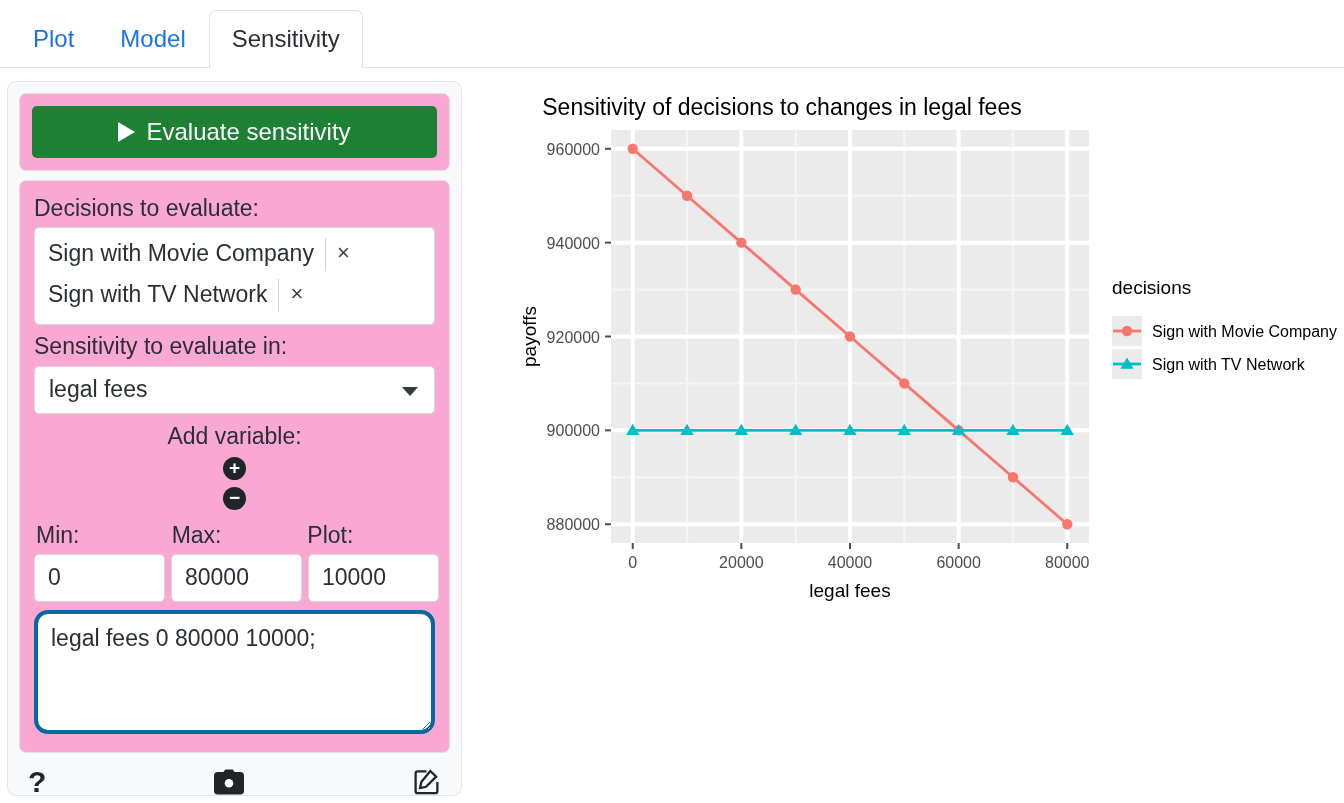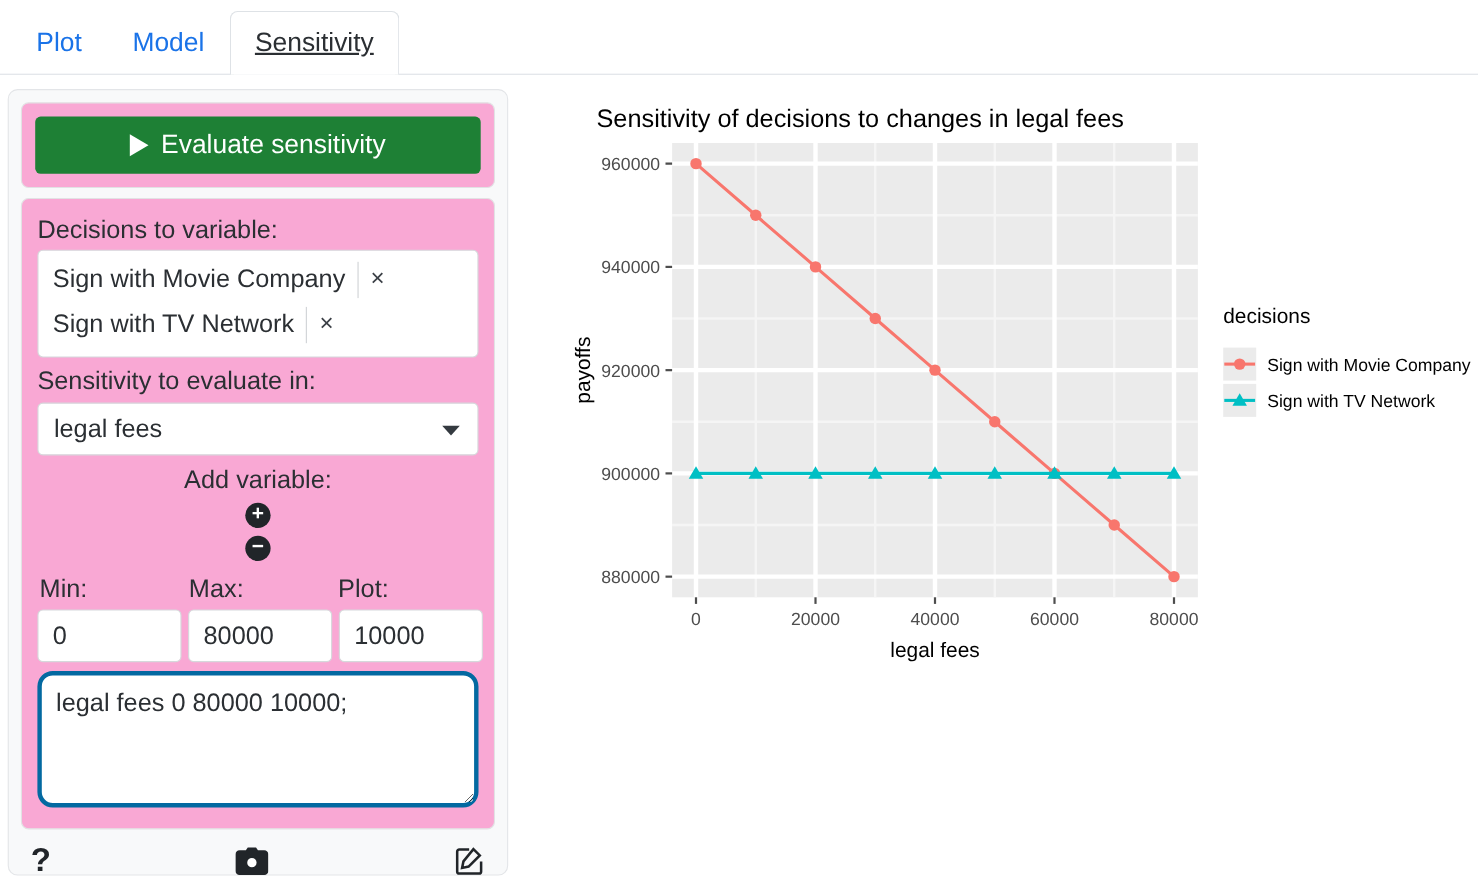--- a/index.html
+++ b/index.html
@@ -30,21 +30,20 @@
     border-bottom: none;
     border-radius: 7px 7px 0 0;
     margin-bottom: -1px;
     background: transparent;
     white-space: nowrap;
   }
   .tab.active {
     color: #2b2f33;
     background: #ffffff;
     border-color: #dee2e6 #dee2e6 #ffffff;
-    text-decoration: underline;
   }
 
   
   #sidecard {
     position: absolute; left: 7px; top: 81px;
     width: 455px; height: 715px;
     background: #f8f9fa;
     border: 1px solid #e3e5e8;
     border-radius: 9px;
     padding: 11px;
@@ -209,21 +208,21 @@
 
   <div class="panel" id="run-panel">
     <button id="evaluate-btn">
       <span class="play-tri"></span>
       <span>Evaluate sensitivity</span>
     </button>
   </div>
 
   <div class="panel" id="form-panel">
 
-    <div class="field-label">Decisions to variable:</div>
+    <div class="field-label">Decisions to evaluate:</div>
 
     <div id="decisions-box">
       <div class="token-row">
         <span class="token">
           <span class="token-label">Sign with Movie Company</span>
           <span class="token-x">×</span>
         </span>
       </div>
       <div class="token-row">
         <span class="token">

